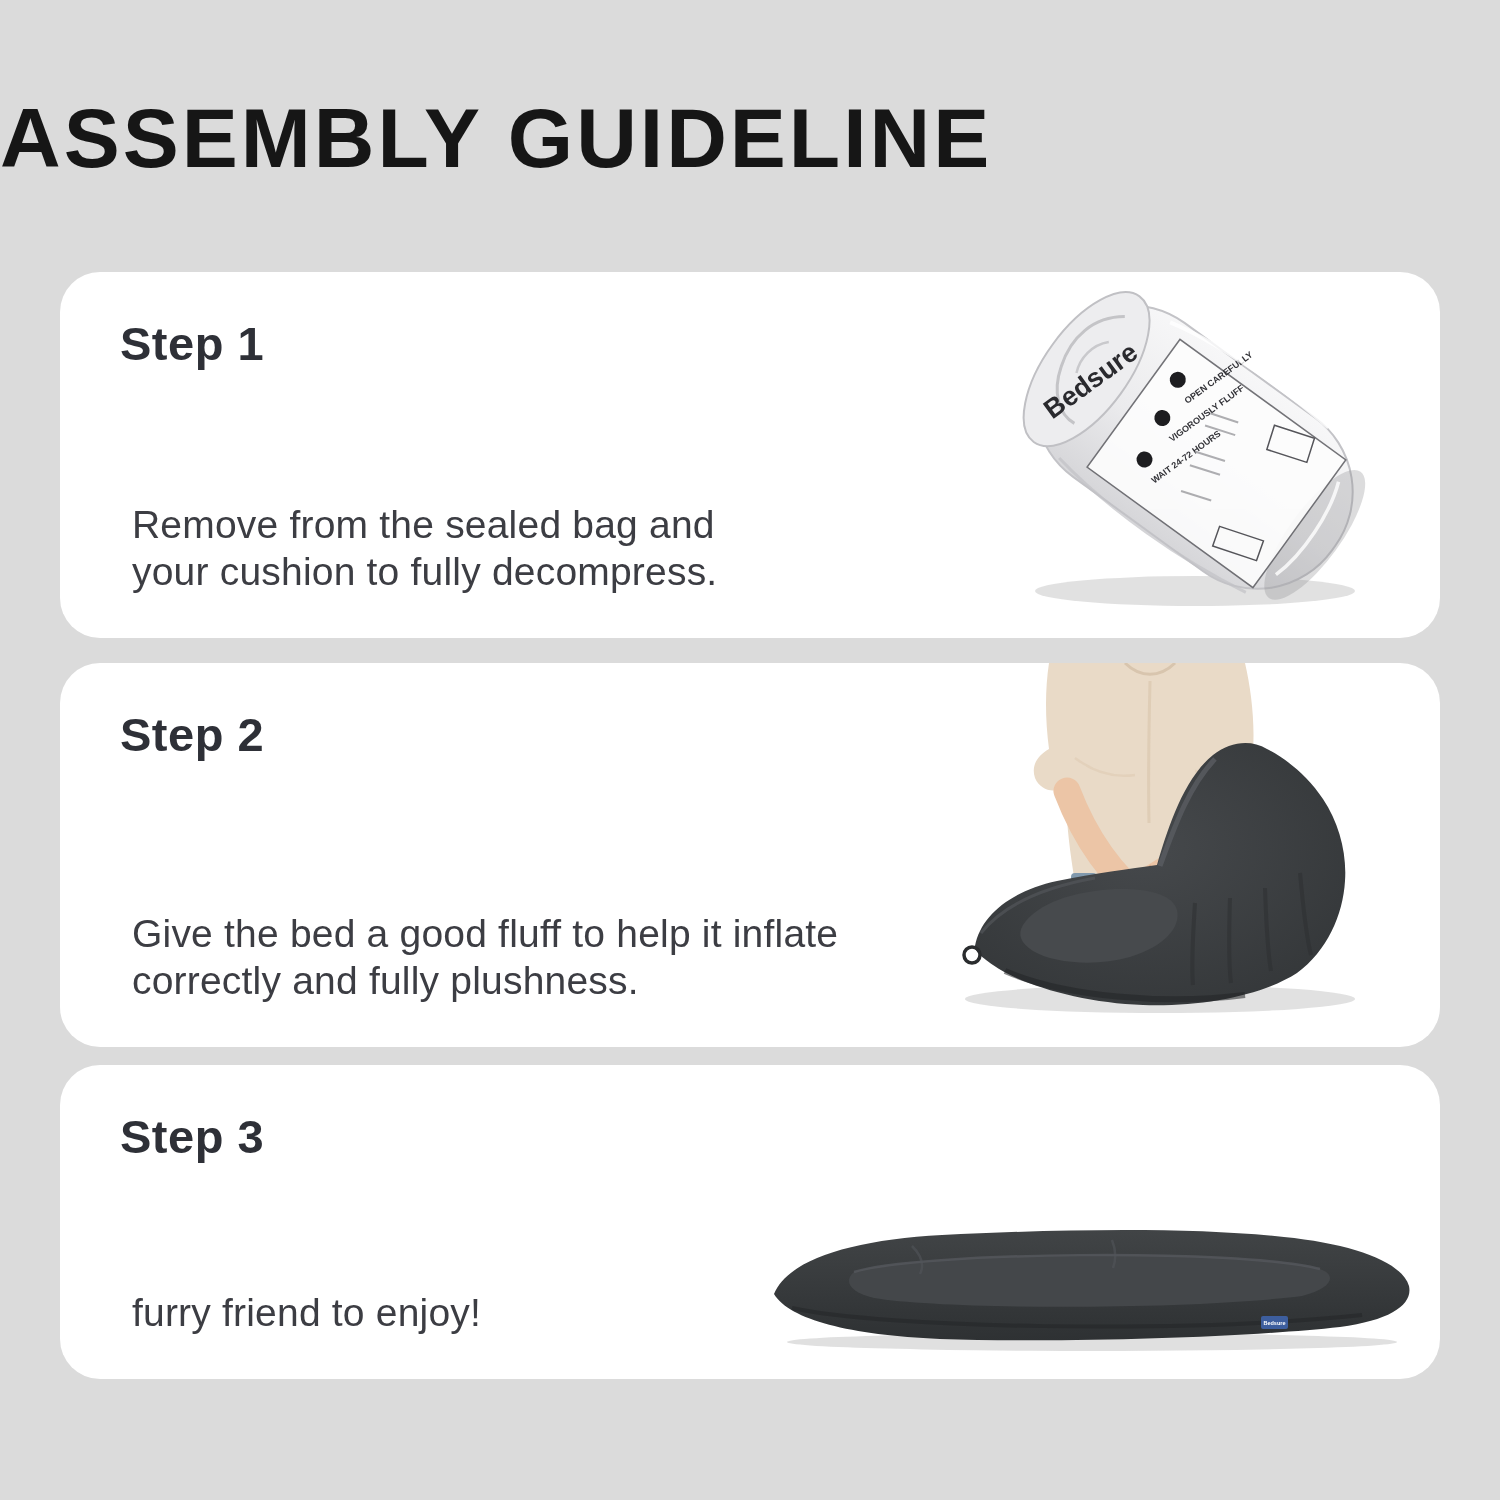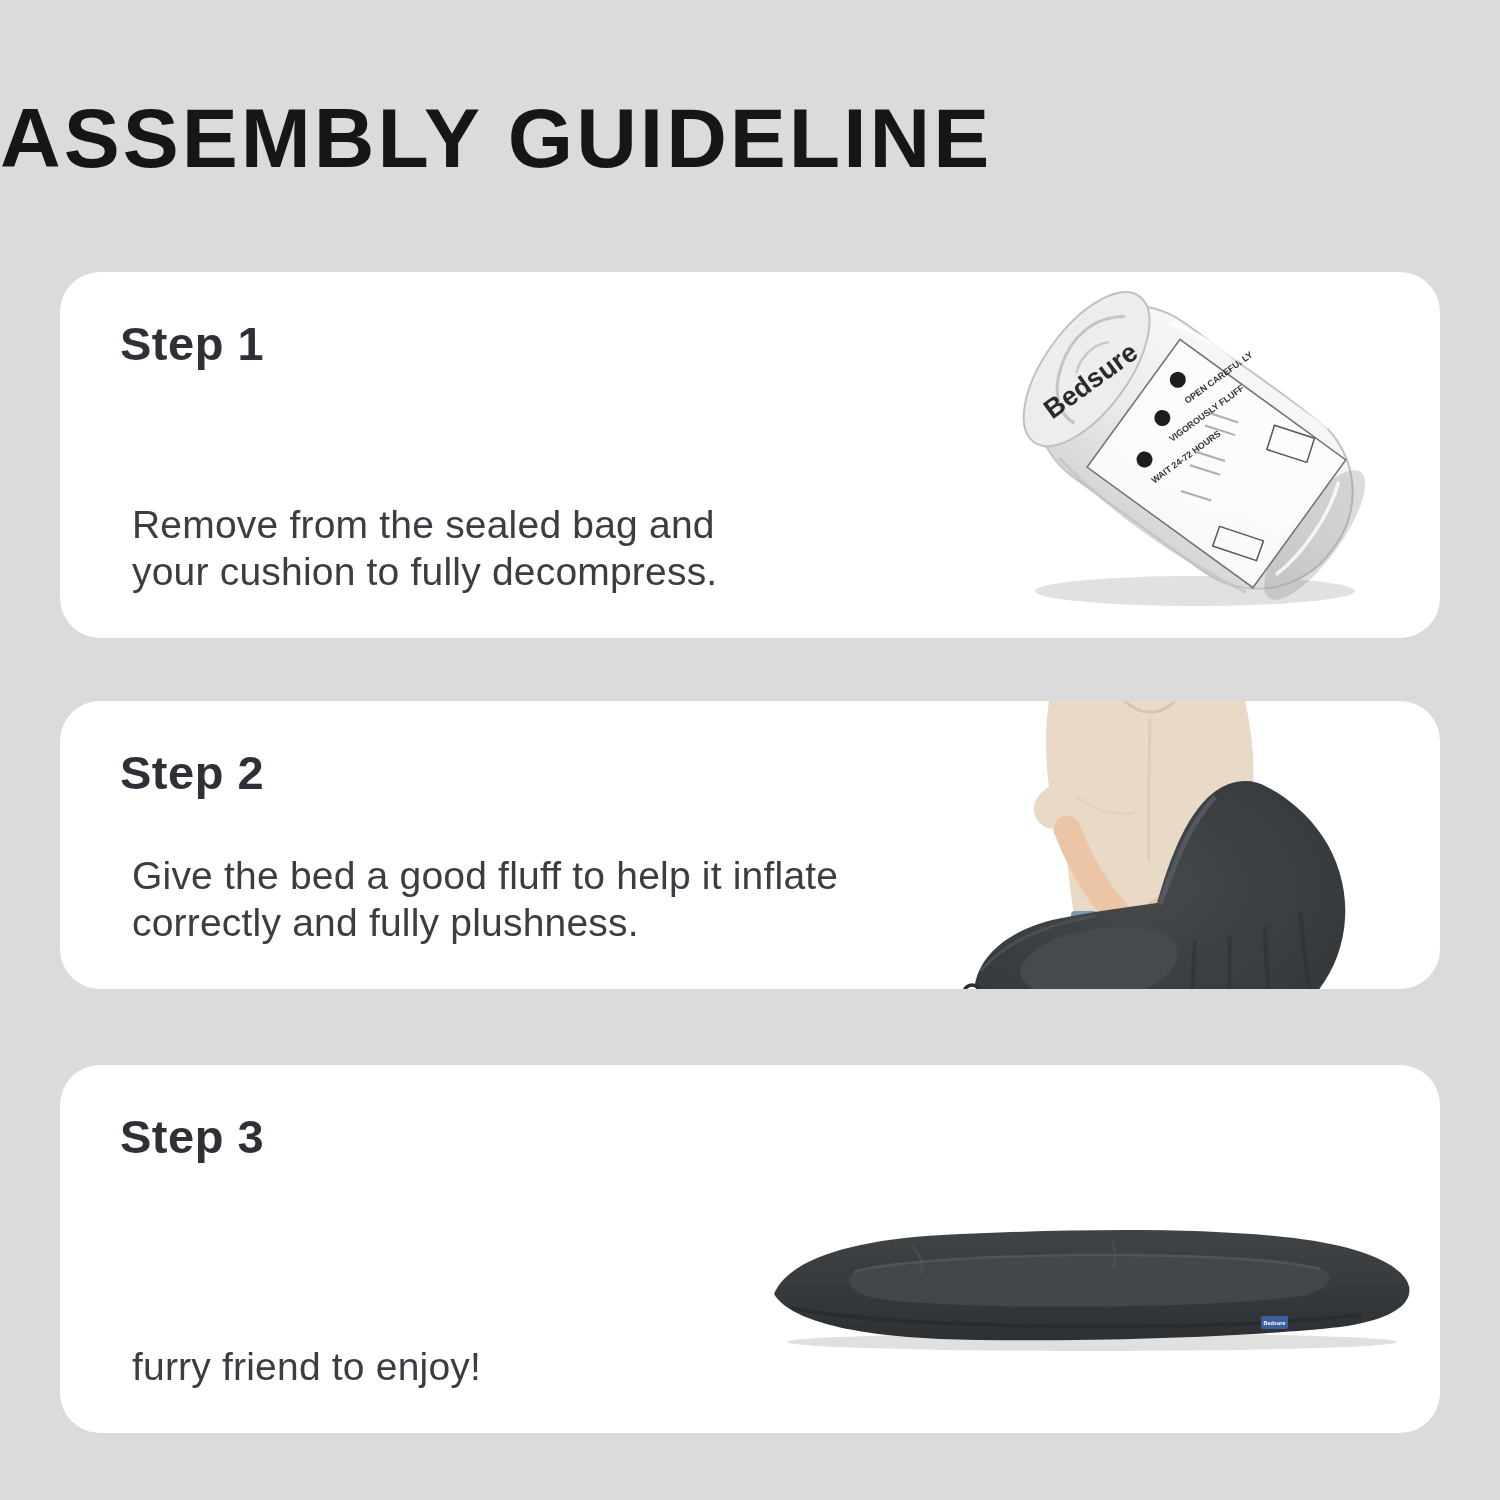--- a/index.html
+++ b/index.html
@@ -10,22 +10,22 @@
     position:absolute;top:92px;left:0;width:1500px;margin:0;
     text-align:left;font-size:84px;font-weight:700;letter-spacing:3px;
     color:#161616;line-height:1.1;
   }
 
   .card{
     position:absolute;left:60px;width:1380px;background:#ffffff;
     border-radius:40px;overflow:hidden;
   }
   .card.step-1{top:272px;height:366px;}
-  .card.step-2{top:701px;height:288px;}
-  .card.step-3{top:1065px;height:368px;}
+  .card.step-2{top:663px;height:384px;}
+  .card.step-3{top:1065px;height:314px;}
 
   .step-heading{
     position:absolute;left:60px;top:44px;margin:0;
     font-size:47px;font-weight:700;color:#2e3037;letter-spacing:.5px;
   }
   .step-desc{
     position:absolute;left:60px;bottom:30px;margin:12px;
     font-size:39px;font-weight:400;color:#3c3d43;line-height:1.22;letter-spacing:.2px;
   }
 

